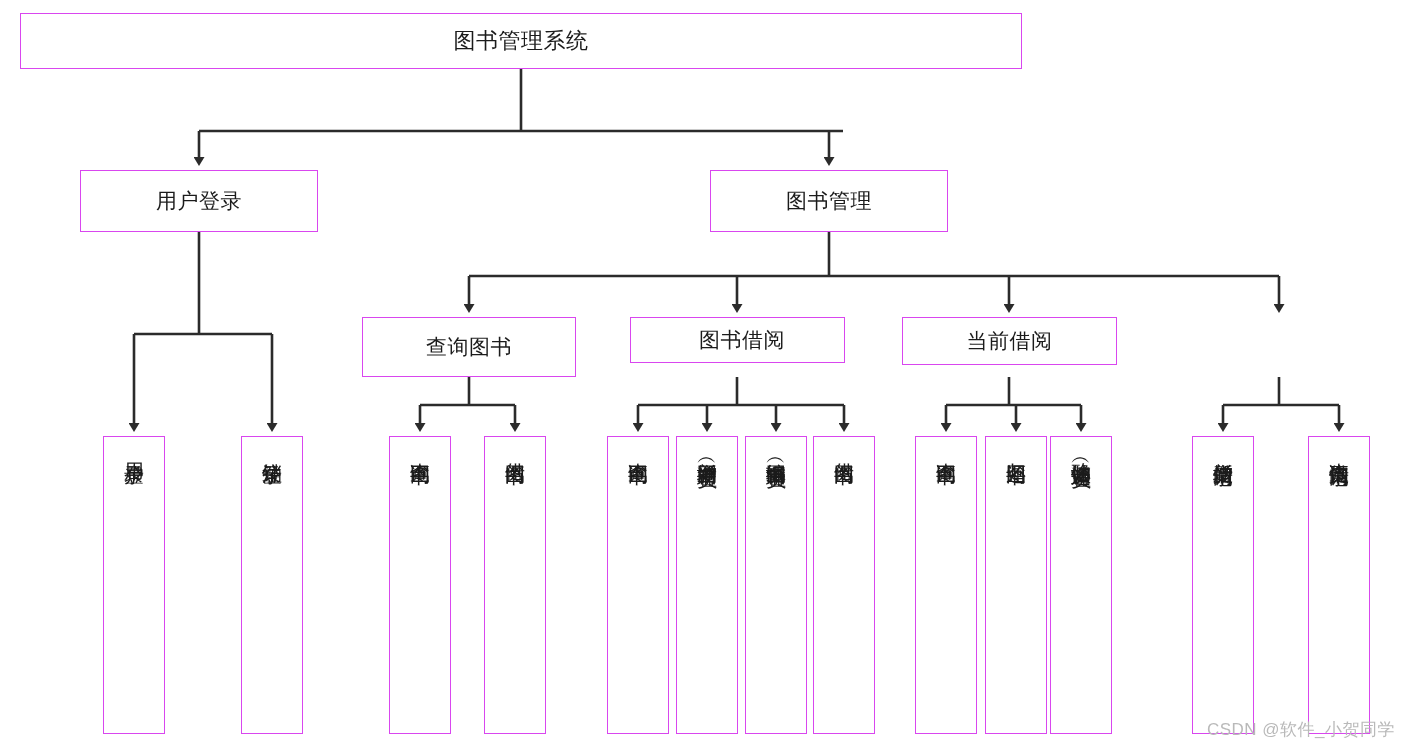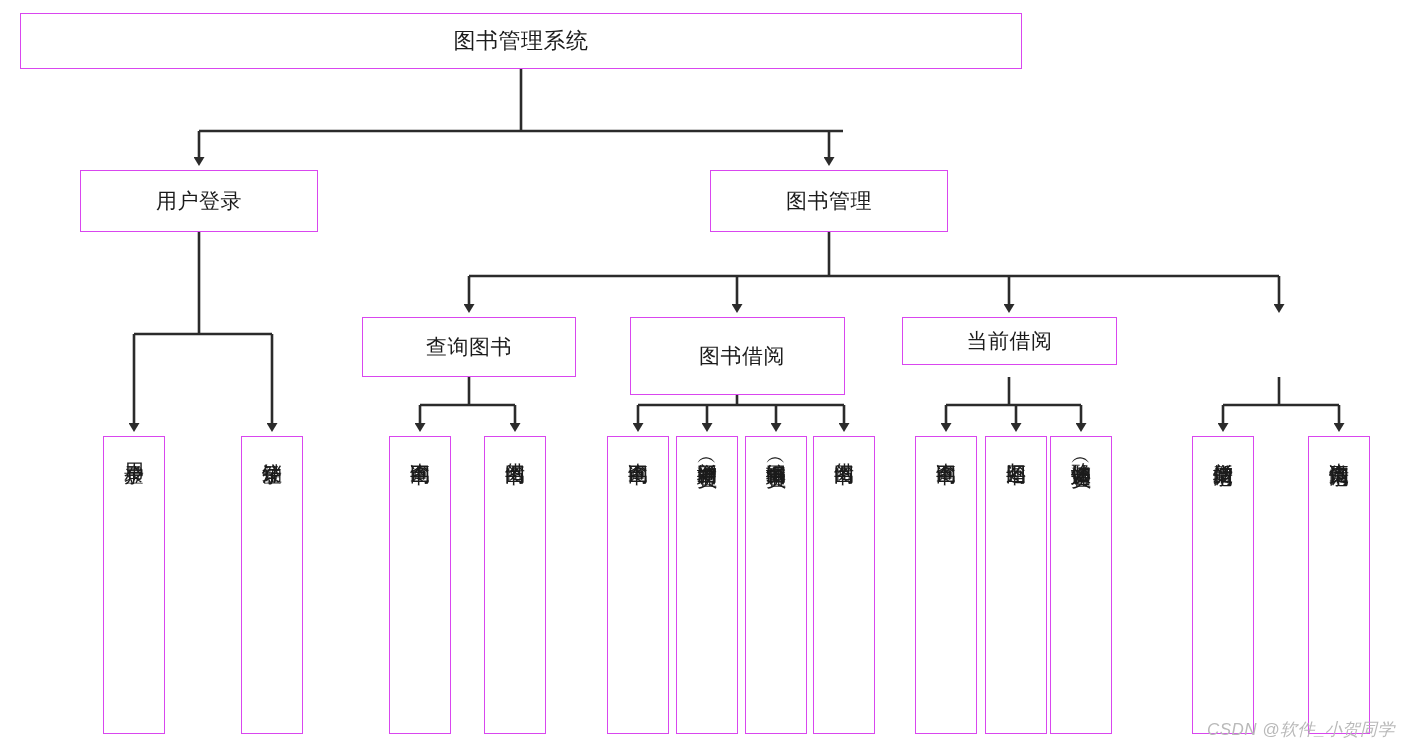--- a/index.html
+++ b/index.html
@@ -56,21 +56,20 @@
     white-space: nowrap;
   }
   .watermark {
     position: absolute;
     right: 10px;
     bottom: 6px;
     font-size: 17px;
     color: #b9b9b9;
     letter-spacing: 0.5px;
     white-space: nowrap;
-    font-style: italic;
   }
 </style>
 </head>
 <body>
 
 <div id="canvas">
 
   <svg id="edges" viewBox="0 0 1405 747" xmlns="http://www.w3.org/2000/svg">
     <defs>
       <marker id="arrow" markerWidth="9" markerHeight="11" refX="1" refY="5.5" orient="auto" markerUnits="userSpaceOnUse">
@@ -142,21 +141,21 @@
   </div>
 
   <div class="node h" style="left:710px; top:170px; width:238px; height:62px;">
     <span>图书管理</span>
   </div>
 
   <div class="node h" style="left:362px; top:317px; width:214px; height:60px;">
     <span>查询图书</span>
   </div>
 
-  <div class="node h" style="left:630px; top:317px; width:215px; height:78px;padding-left:9px;">
+  <div class="node h" style="left:630px; top:317px; width:215px; height:46px;padding-left:9px;">
     <span>图书借阅</span>
   </div>
 
   <div class="node h" style="left:902px; top:317px; width:215px; height:48px;">
     <span>当前借阅</span>
   </div>
 
 
   <div class="node v" style="left:103px; top:436px; width:62px; height:298px;">
     <span class="vtext">用户登录</span>

